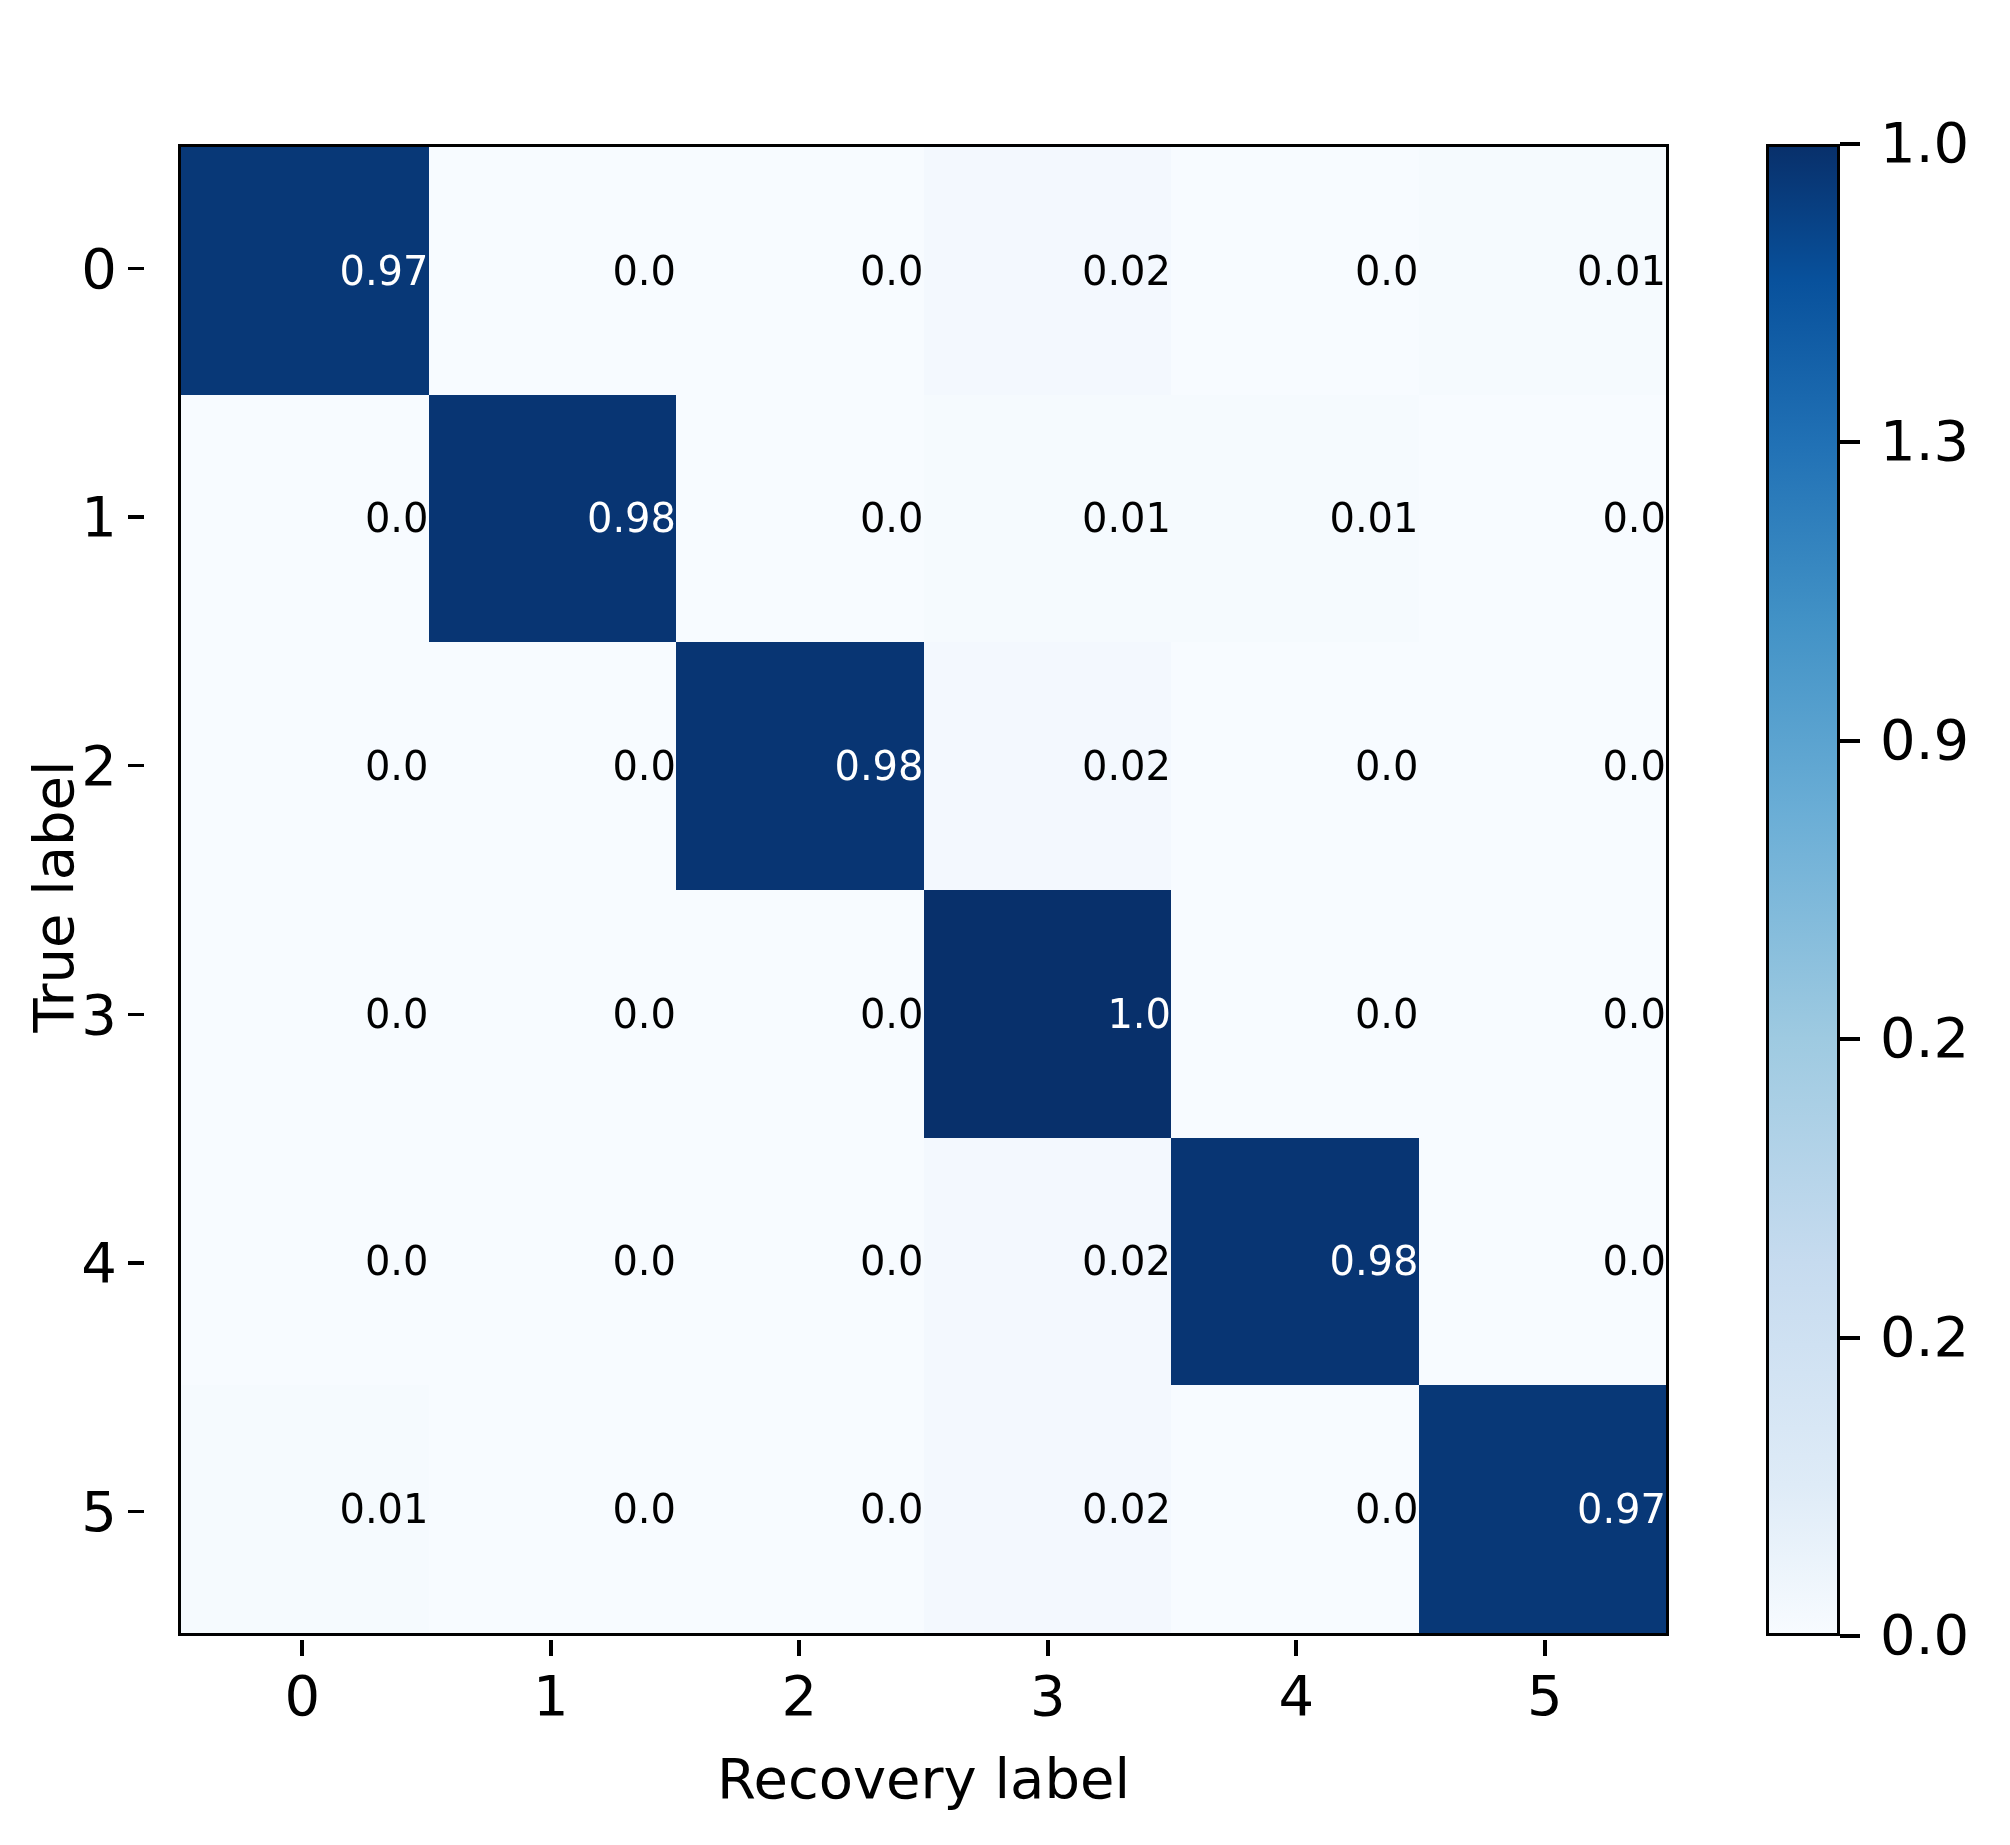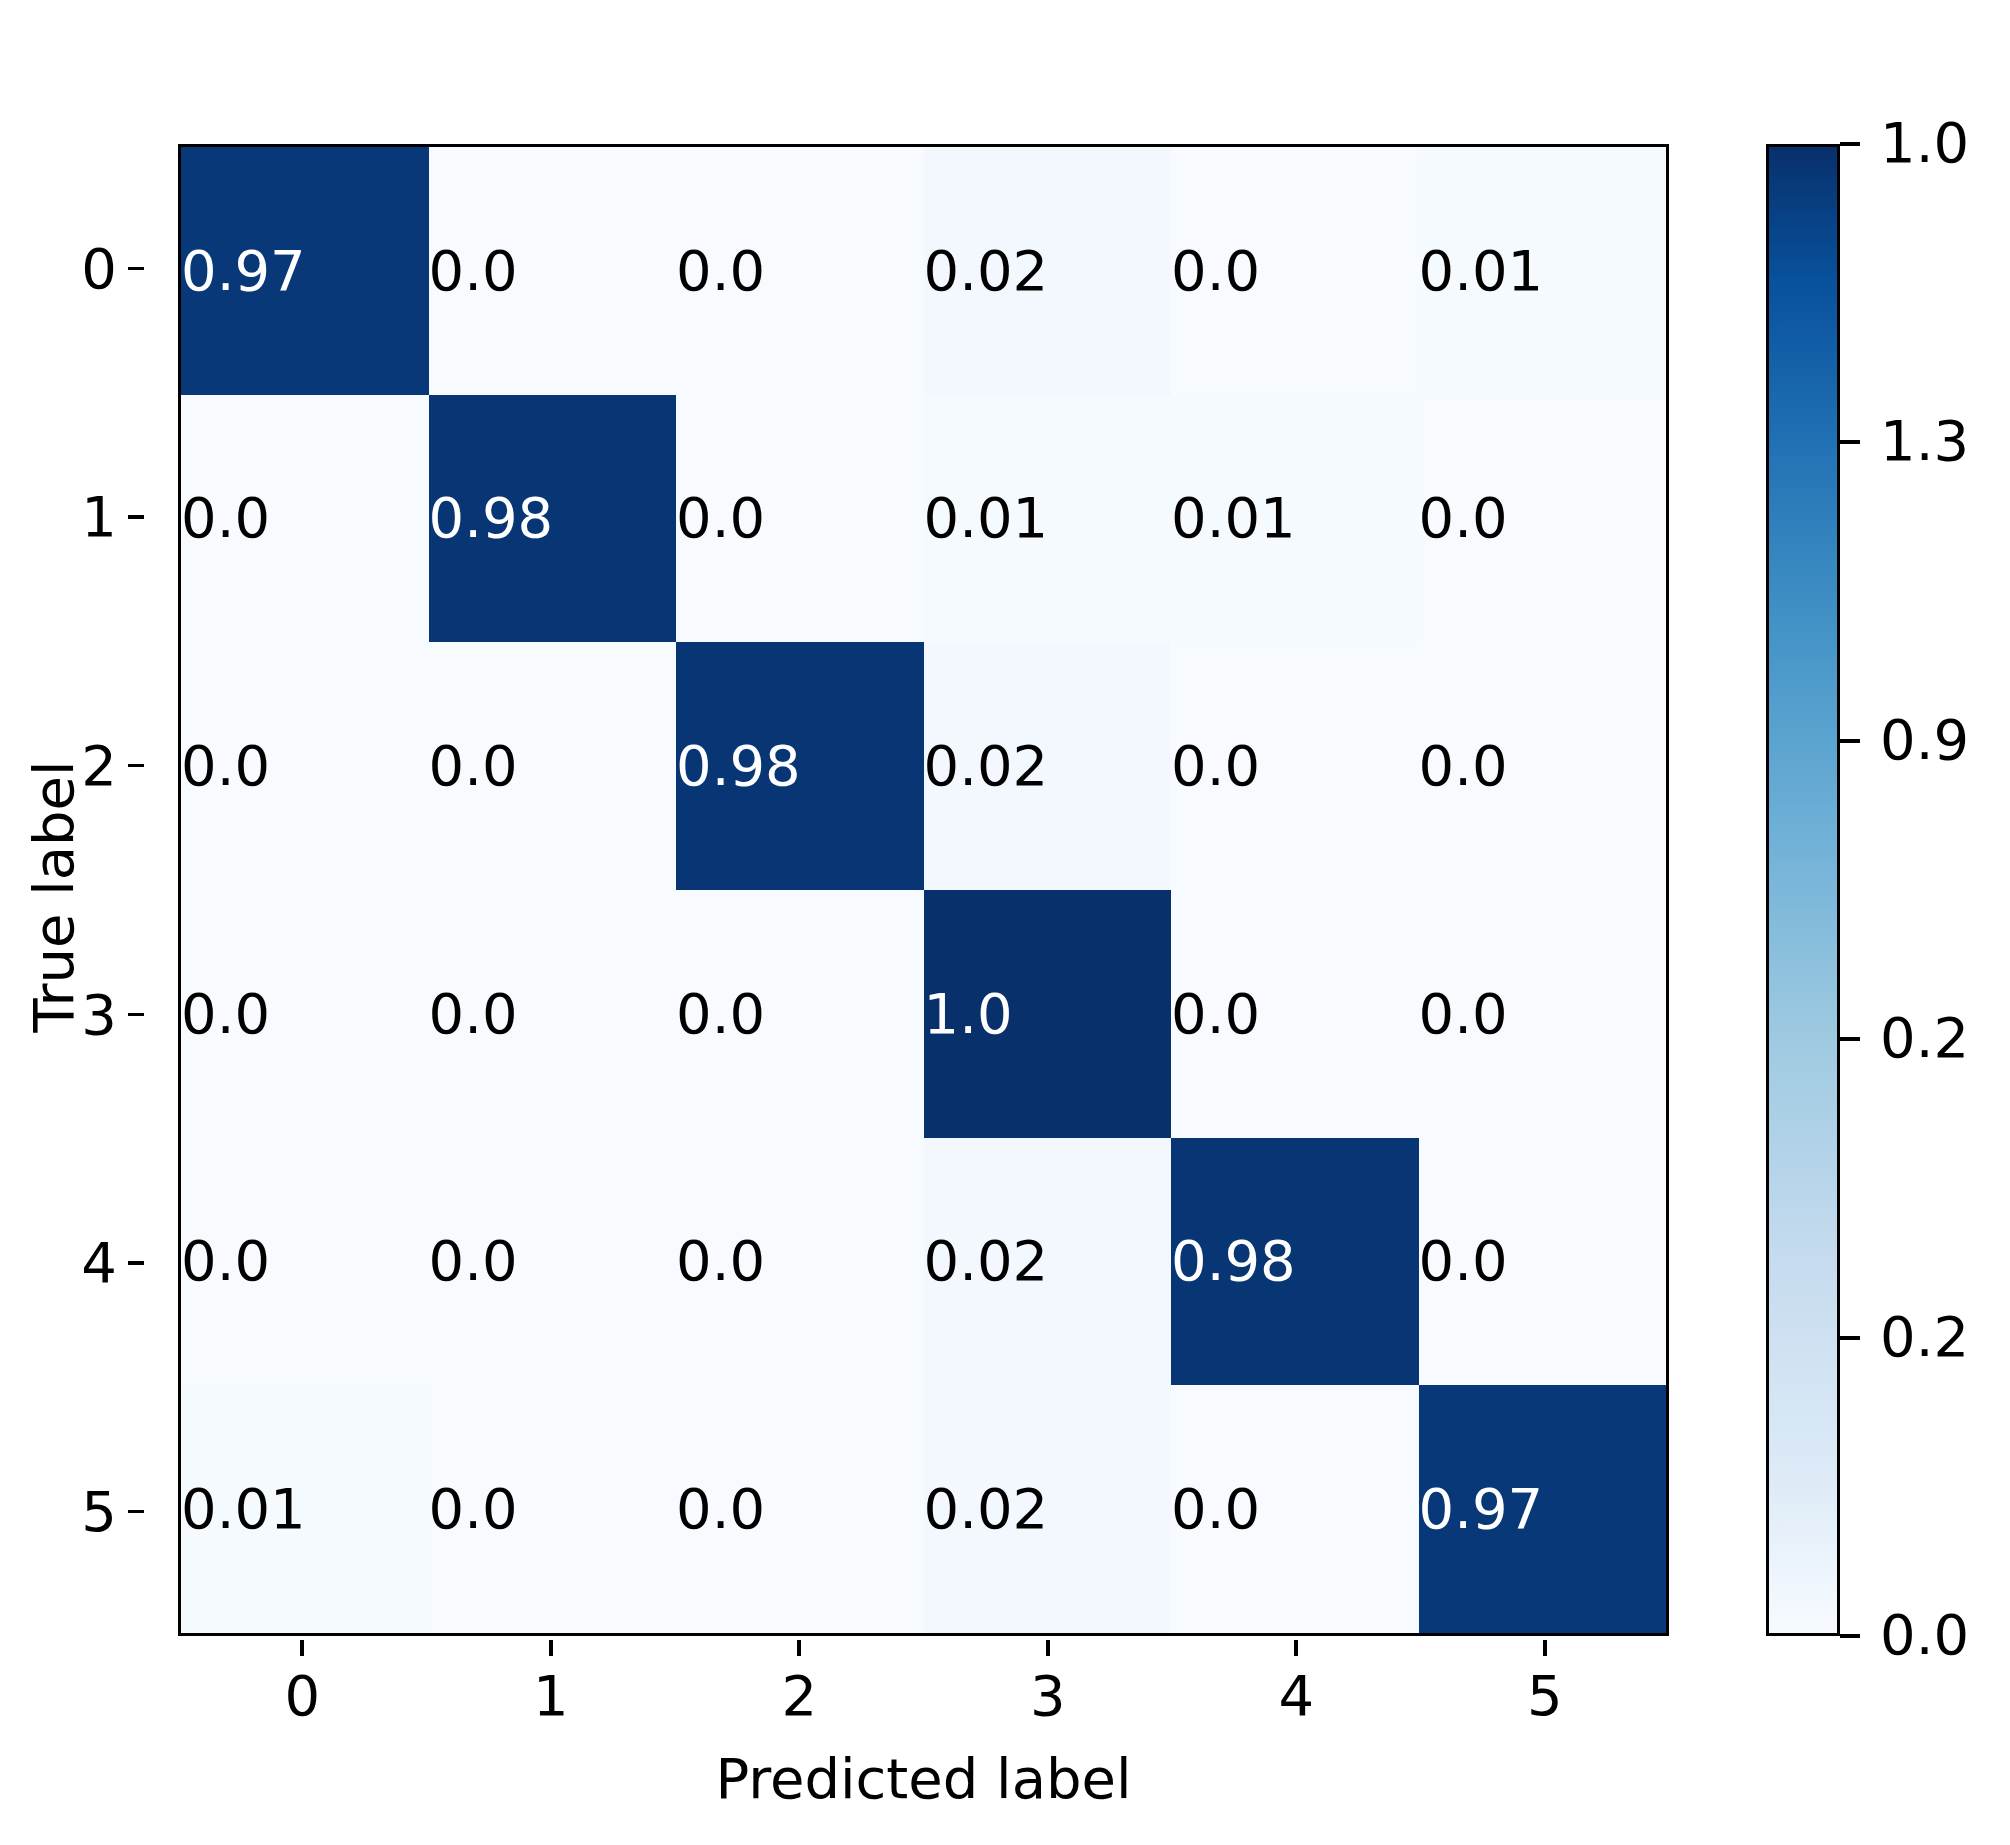--- a/index.html
+++ b/index.html
@@ -53,22 +53,22 @@
     width: 100%;
     height: 100%;
     display: grid;
     grid-template-columns: repeat(6, 1fr);
     grid-template-rows: repeat(6, 1fr);
   }
   .matrix-cell {
     position: relative;
     display: flex;
     align-items: center;
-    justify-content: flex-start;
-    font-size: 56px;
+    justify-content: flex-end;
+    font-size: 40px;
     line-height: 1;
   }
 
   
   #y-tick-labels {
     position: absolute;
     left: 0px;
     top: 144px;
     width: 144px;
     height: 1492px;
@@ -358,21 +358,21 @@
       </div>
       <div class="x-tick">
         <span class="x-tick-mark"></span>
         <span>4</span>
       </div>
       <div class="x-tick">
         <span class="x-tick-mark"></span>
         <span>5</span>
       </div>
     </div>
-  <div id="x-axis-label">Predicted label</div>
+  <div id="x-axis-label">Recovery label</div>
 
   <div id="colorbar-wrap">
     <div id="colorbar-gradient"></div>
     <div id="colorbar-ticks">
         <div class="cb-tick" style="top: 1492px;">
           <span class="cb-tick-mark"></span>
           <span class="cb-tick-text">0.0</span>
         </div>
         <div class="cb-tick" style="top: 1194px;">
           <span class="cb-tick-mark"></span>

